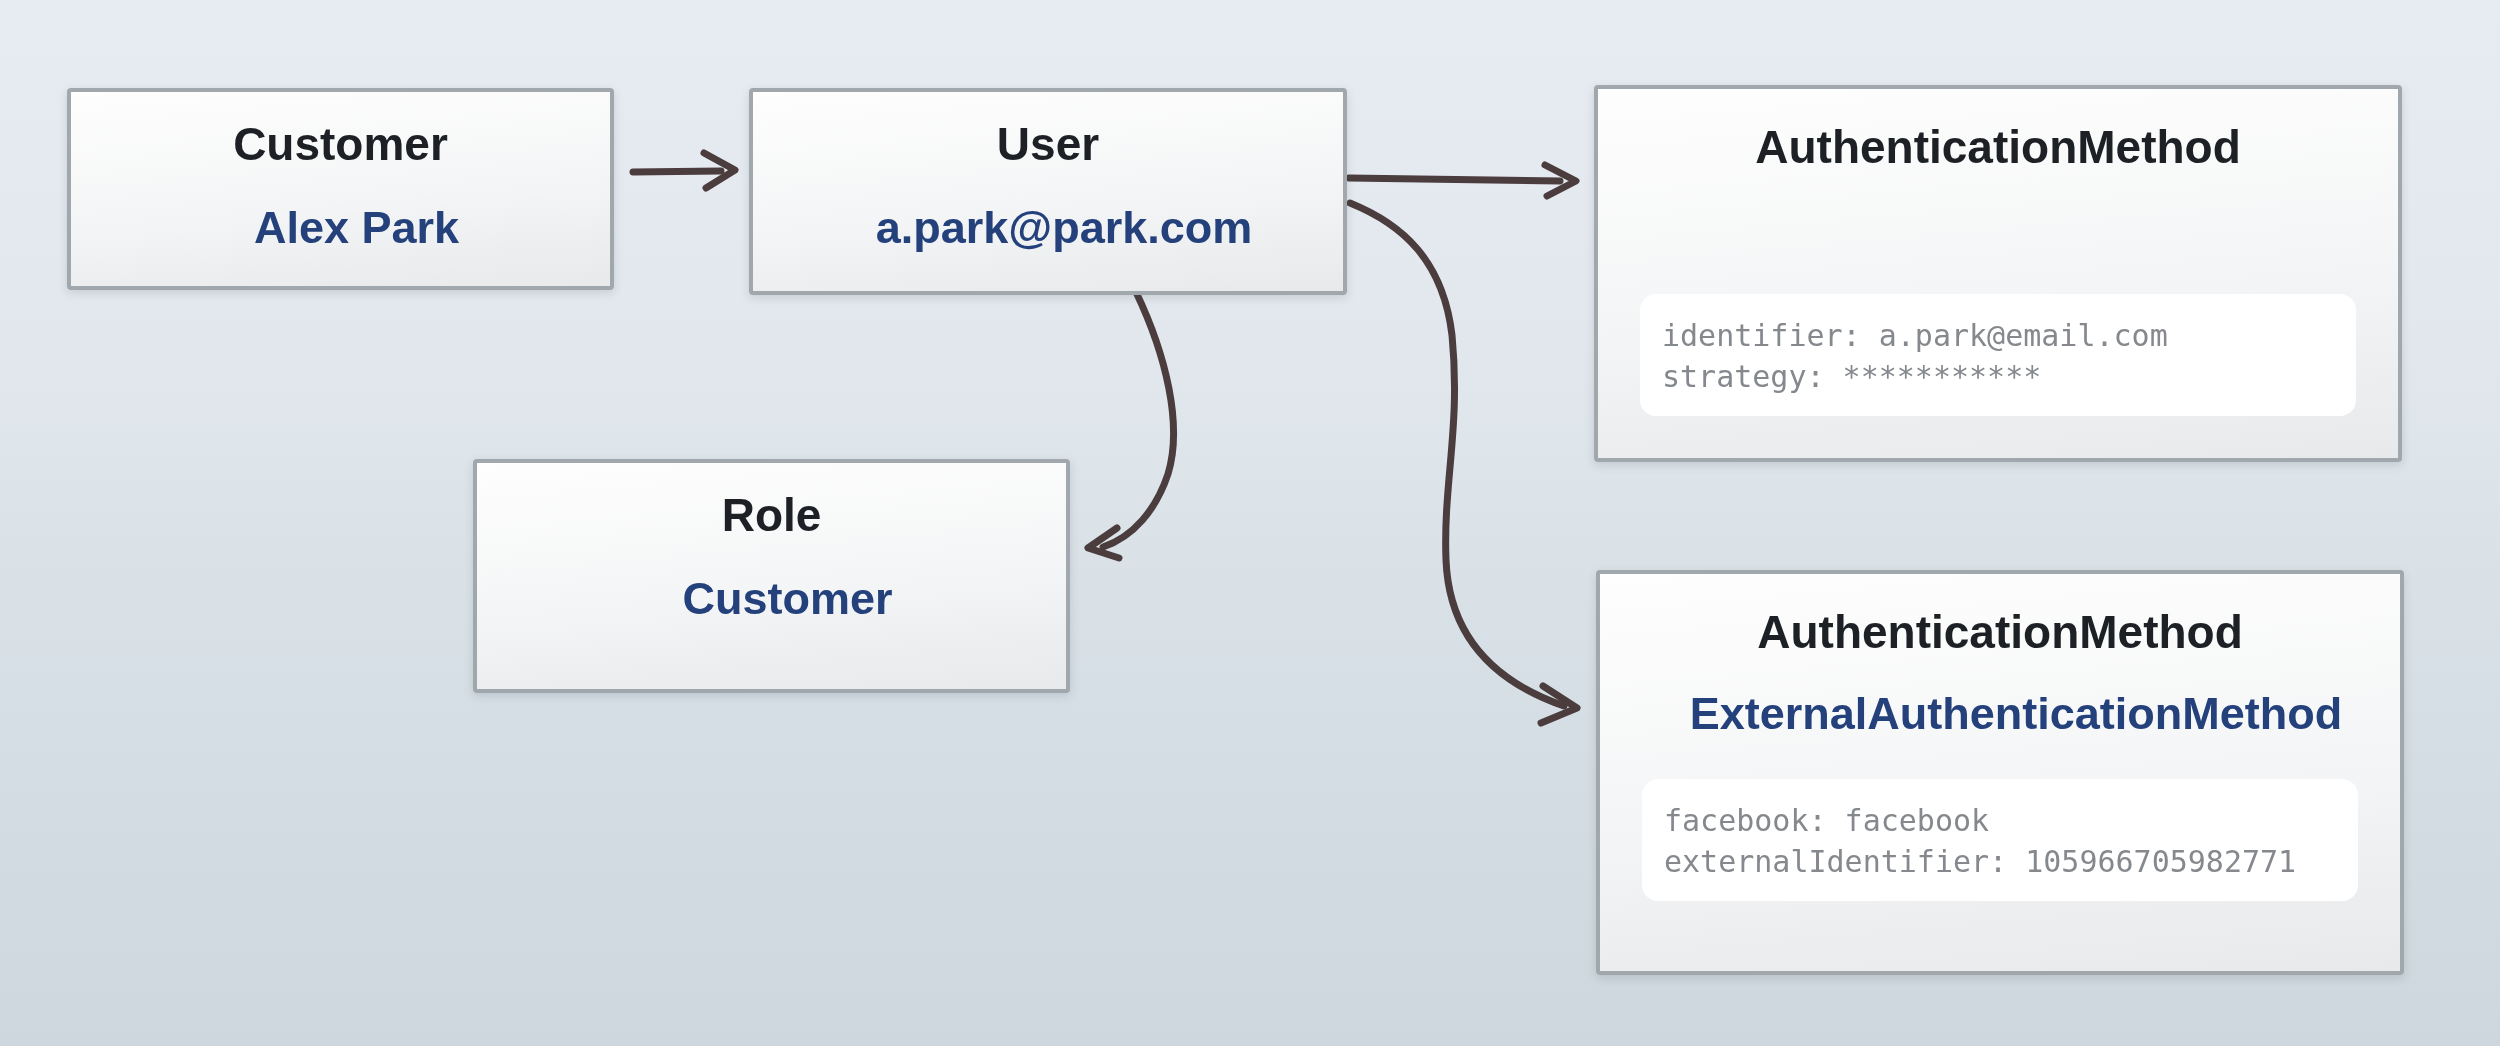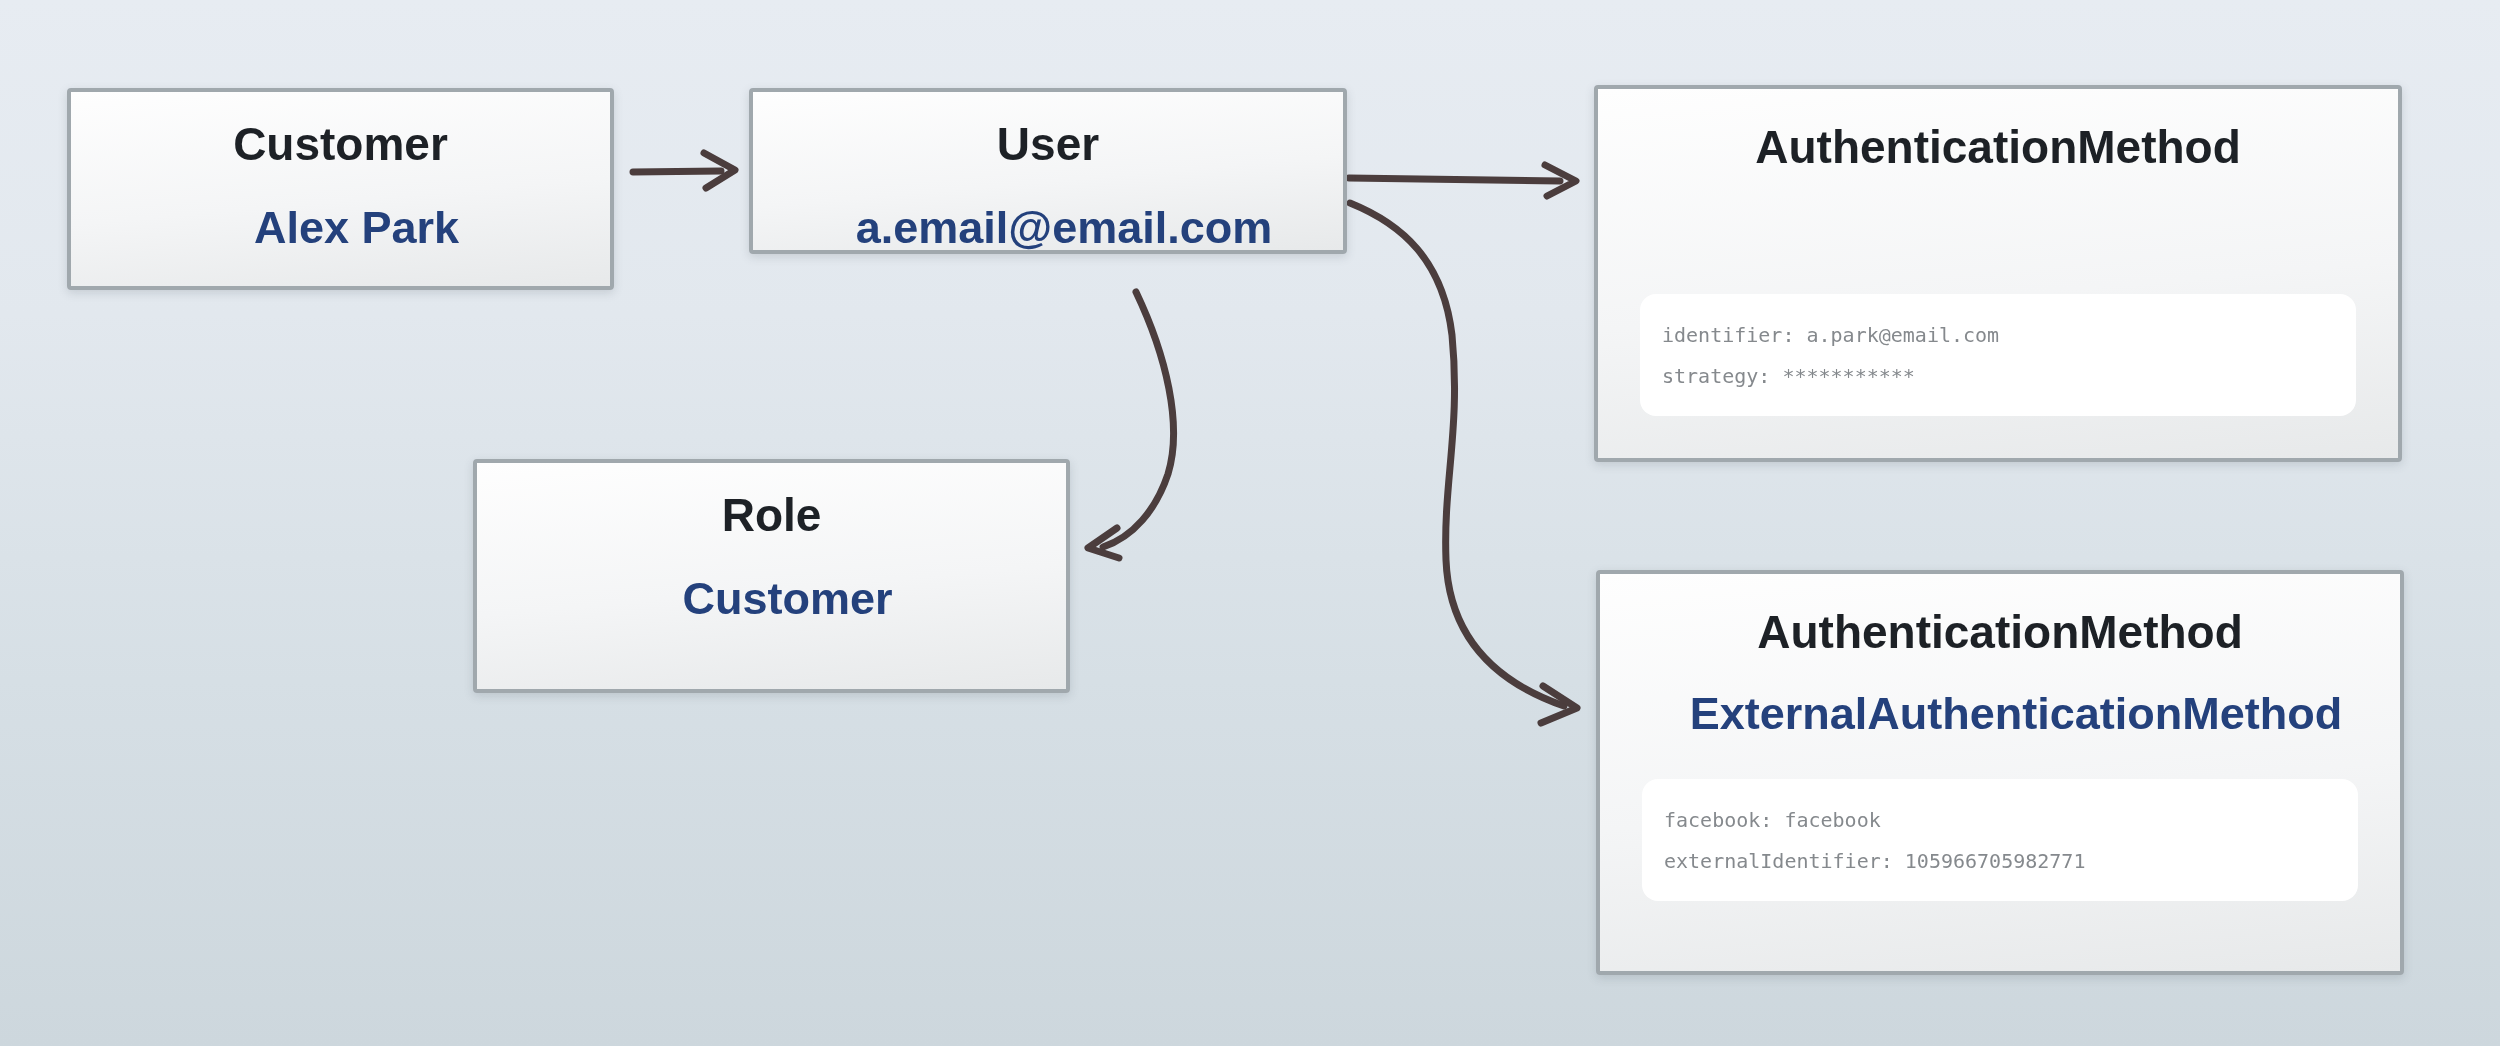--- a/index.html
+++ b/index.html
@@ -26,21 +26,21 @@
   }
   .node.auth .ntitle{top:30px;}
   .node.auth .nvalue{top:112px;}
   .attrs{
     position:absolute;left:42px;right:42px;top:205px;height:122px;
     background:#ffffff;border-radius:16px;box-sizing:border-box;
     padding:21px 0 0 22px;
   }
   .attr{
     font-family:"DejaVu Sans Mono",monospace;
-    font-size:20px;line-height:41px;color:#85898d;white-space:pre;
+    font-size:30px;line-height:41px;color:#85898d;white-space:pre;
   }
 </style>
 </head>
 <body>
 
 <div class="stage">
 
   <svg class="edges" viewBox="0 0 2500 1046" aria-hidden="true">
     <g>
       <path d="M633 172 L721 171"></path>
@@ -58,23 +58,23 @@
       <path d="M1350 203 C1402 224, 1443 260, 1452 335 C1461 428, 1443 482, 1446 560 C1449 635, 1492 681, 1564 706"></path>
       <path d="M1543 686 L1577 708 L1541 723"></path>
     </g>
   </svg>
 
   <div class="node" style="left:67px;top:88px;width:547px;height:202px;">
     <div class="ntitle">Customer</div>
     <div class="nvalue">Alex Park</div>
   </div>
 
-  <div class="node" style="left:749px;top:88px;width:598px;height:166px;">
+  <div class="node" style="left:749px;top:88px;width:598px;height:207px;">
     <div class="ntitle">User</div>
-    <div class="nvalue">a.email@email.com</div>
+    <div class="nvalue">a.park@park.com</div>
   </div>
 
   <div class="node" style="left:473px;top:459px;width:597px;height:234px;">
     <div class="ntitle">Role</div>
     <div class="nvalue">Customer</div>
   </div>
 
   <div class="node auth" style="left:1594px;top:85px;width:808px;height:377px;">
     <div class="ntitle">AuthenticationMethod</div>
     <div class="attrs">

